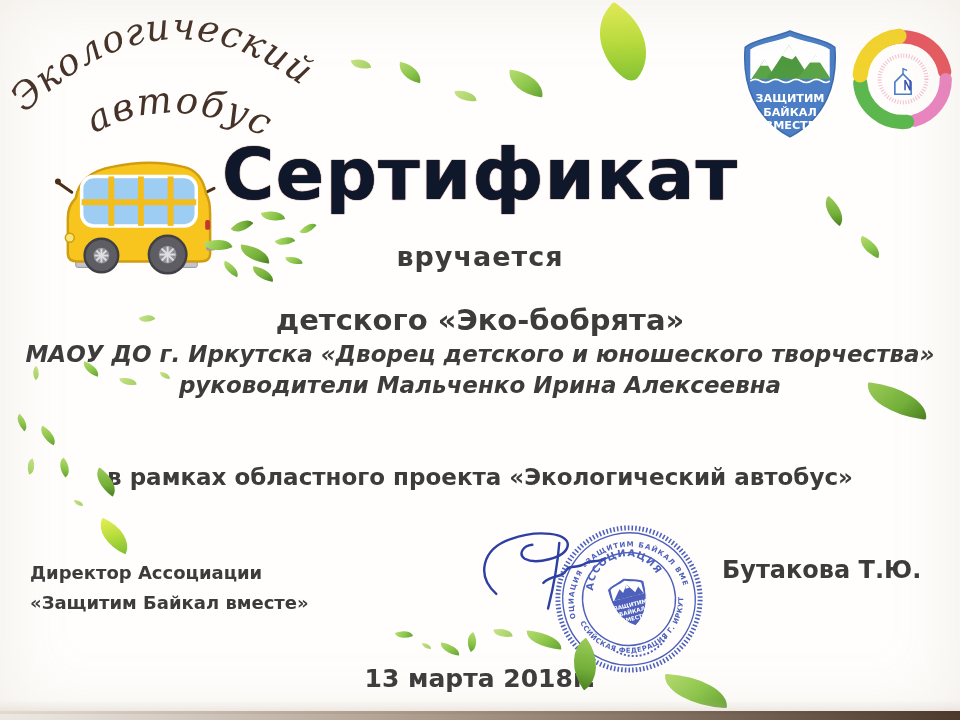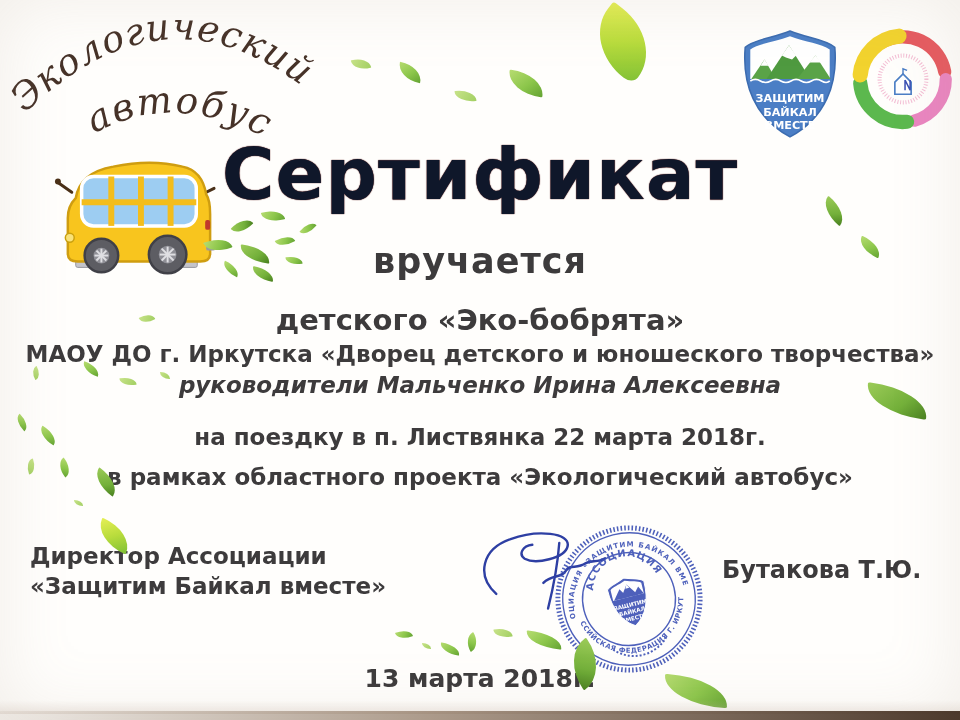--- a/index.html
+++ b/index.html
@@ -10,27 +10,27 @@
             box-shadow:inset 0 0 70px rgba(170,150,130,.16);}
   .photo-edge{position:absolute;left:0;right:0;bottom:0;height:9px;
       background:linear-gradient(to right, rgba(160,140,120,.10), rgba(108,78,52,.55) 45%, rgba(62,42,28,.92));}
   .photo-edge2{position:absolute;left:0;right:0;bottom:6px;height:14px;
       background:linear-gradient(to top, rgba(205,190,178,.35), rgba(205,190,178,0));}
 
   
   .ctext{position:absolute;left:0;right:0;text-align:center;color:#3d3b3c;font-weight:bold;}
   .title{top:132px;font-size:72px;color:#0f172a;letter-spacing:1px;
          text-shadow:0 0 1px #6e3a38, 0 0 1px #6e3a38;}
-  .awarded{top:241px;font-size:35px;letter-spacing:1px;}
+  .awarded{top:241px;font-size:27px;letter-spacing:1px;}
   .team{top:303px;font-size:29px;}
-  .org{top:341px;font-size:23px;}
+  .org{top:341px;font-size:23px;font-style:italic;}
   .leaders{top:372px;font-size:23px;font-style:italic;}
   .event1{top:424px;font-size:23px;}
   .event2{top:456px;font-size:23px;margin-top:8px;}
-  .signer{position:absolute;left:30px;top:541px;font-size:23px;font-weight:bold;color:#3d3b3c;line-height:30px;}
+  .signer{position:absolute;left:30px;top:558px;font-size:18px;font-weight:bold;color:#3d3b3c;line-height:30px;}
   .signer-name{position:absolute;left:722px;top:556px;font-size:24px;font-weight:bold;color:#3d3b3c;}
   .date{top:664px;font-size:25px;}
 
   
   .leaf{position:absolute;border-radius:4% 100% 4% 100%;
         background:linear-gradient(135deg,#b7dc71 0%,#8cc64b 55%,#64a332 100%);}
   .leaf.dk{background:linear-gradient(135deg,#9ccb58 0%,#73b03a 60%,#49801f 100%);}
   .leaf.bright{background:linear-gradient(140deg,#e6ef55 0%,#b8dc3c 50%,#7ebf35 100%);}
   .leaf.pale{background:linear-gradient(135deg,#c8e389 0%,#a2cf62 100%);}
 
@@ -124,21 +124,20 @@
       <path d="M57,56 v10 M57,56 l5,10 v-10" fill="none" stroke="#3b50b4" stroke-width="1.5"></path>
       <path d="M55,50 v-5 l4,1.5" fill="none" stroke="#4b7ec5" stroke-width="1.4"></path>
     </g>
   </svg>
 
   <div class="ctext title">Сертификат</div>
   <div class="ctext awarded">вручается</div>
   <div class="ctext team">детского «Эко-бобрята»</div>
   <div class="ctext org">МАОУ ДО г. Иркутска «Дворец детского и юношеского творчества»</div>
   <div class="ctext leaders">руководители Мальченко Ирина Алексеевна</div>
-  <div class="ctext event1">на поездку в п. Листвянка 22 марта 2018г.</div>
   <div class="ctext event2">в рамках областного проекта «Экологический автобус»</div>
 
   <div class="signer">
     <div>Директор Ассоциации</div>
     <div>«Защитим Байкал вместе»</div>
   </div>
   <div class="signer-name">Бутакова Т.Ю.</div>
 
   <svg style="position:absolute;left:476px;top:522px;transform:rotate(-6deg);" width="150" height="95" viewBox="0 0 150 95">
     <g fill="none" stroke="#2e3fa3" stroke-width="2.4" stroke-linecap="round">

